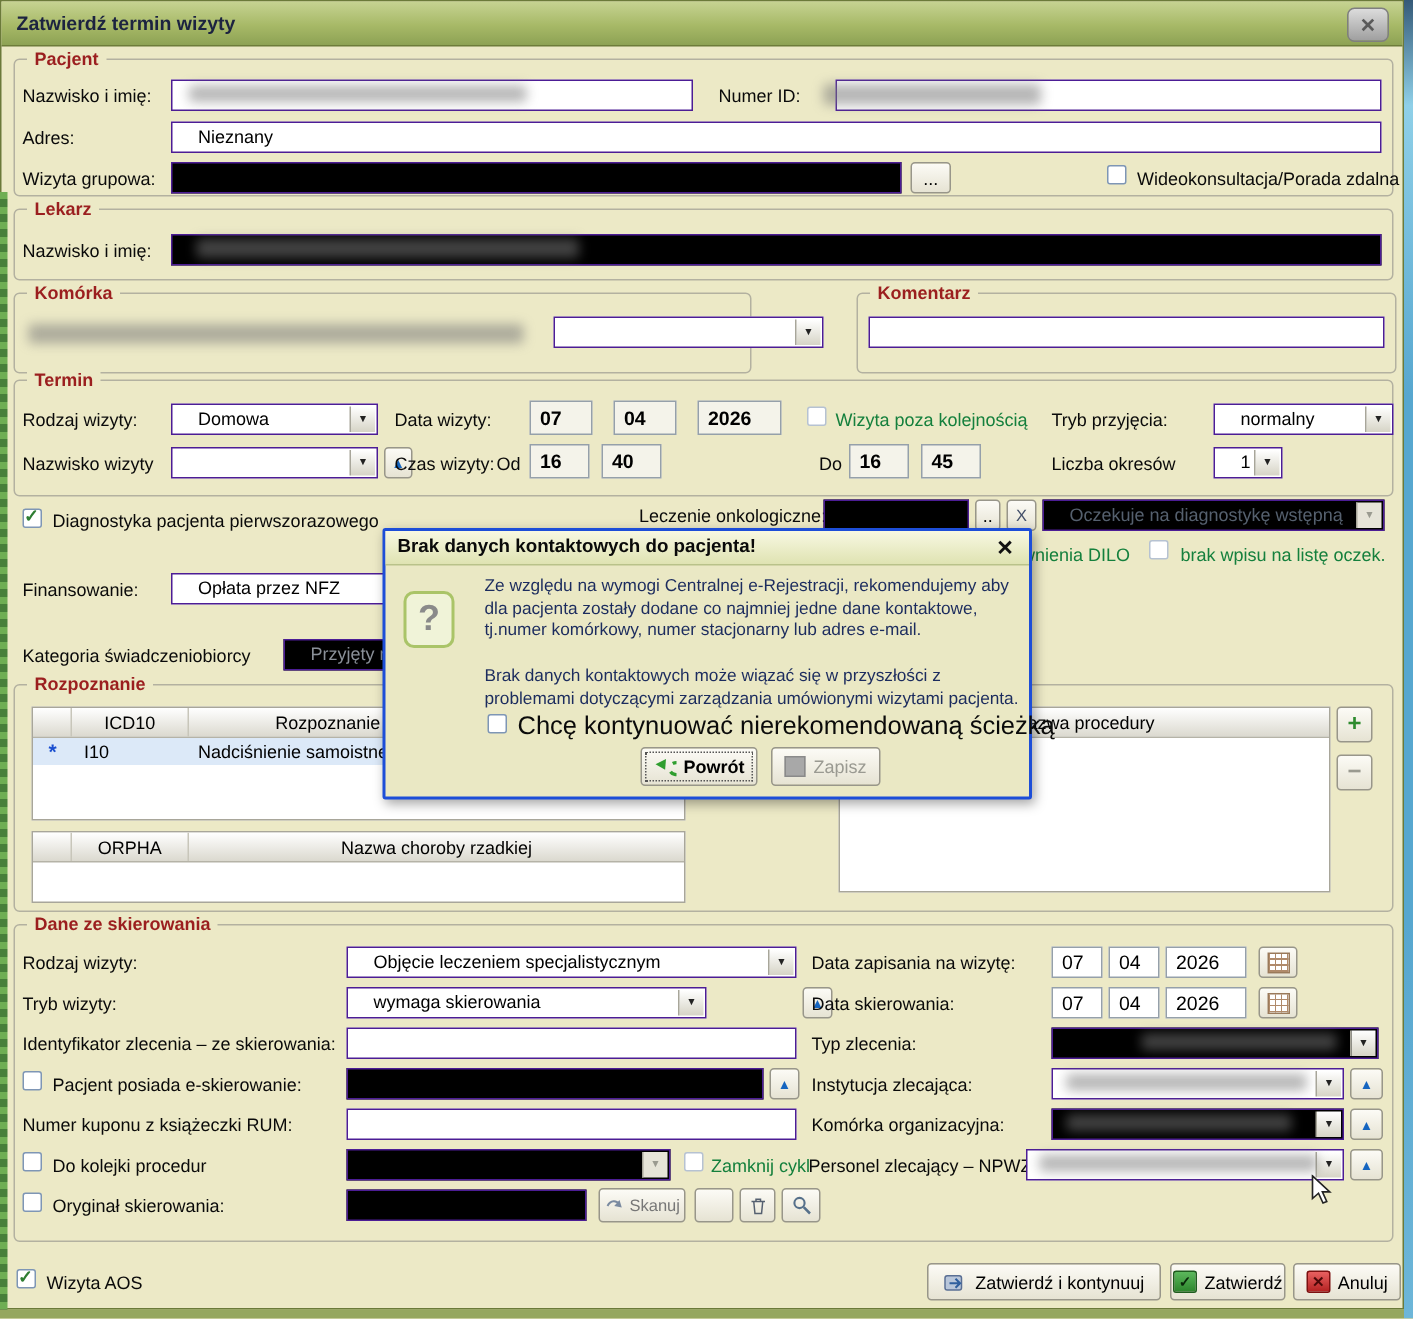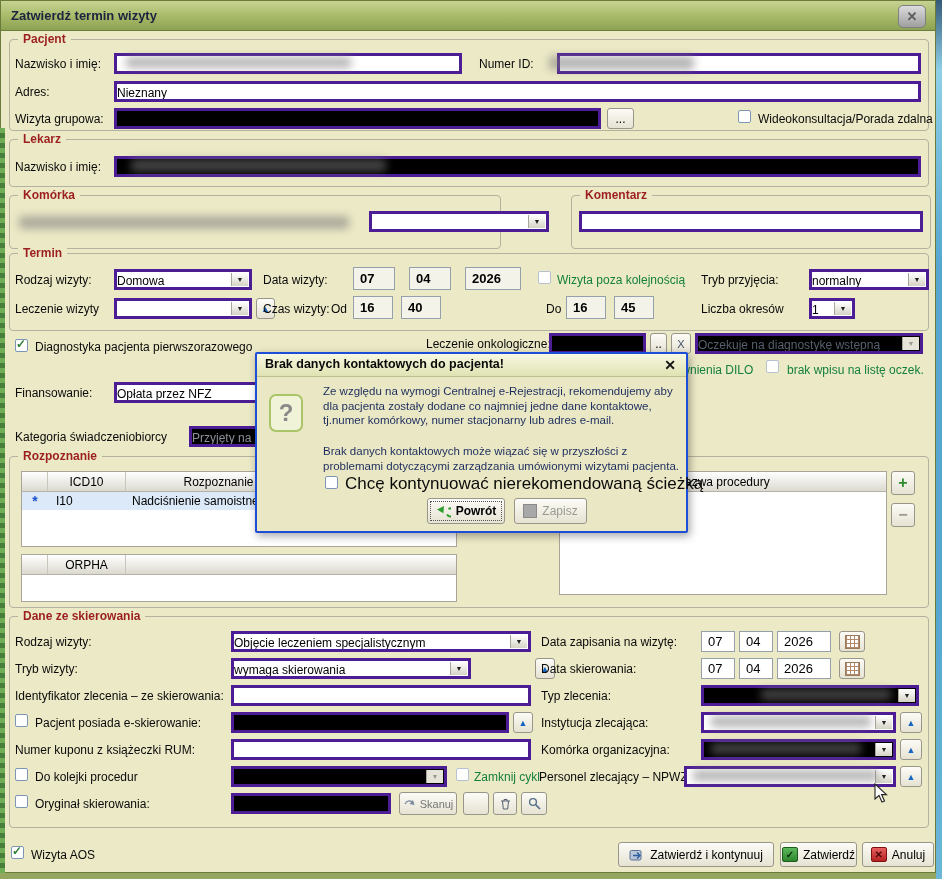--- a/index.html
+++ b/index.html
@@ -11,22 +11,22 @@
             background:linear-gradient(#c6d392,#a7b967 55%,#8da254);border-bottom:1px solid #6d7c39;box-sizing:border-box}
   .title{position:absolute;left:10px;top:7px;font-size:13px;font-weight:bold;color:#1c2340}
   .winclose{position:absolute;right:9px;top:4px;width:26px;height:21px;border-radius:5px;
             background:linear-gradient(#dcdcdc,#9f9f9f);border:1px solid #7f7f7f;
             display:flex;align-items:center;justify-content:center;color:#5a5a5a;font-weight:bold;font-size:13px}
   .fs{position:absolute;border:1px solid #b3b1a0;border-radius:4px;box-sizing:border-box}
   .leg{position:absolute;top:-8px;left:8px;background:#ece9c6;padding:0 5px;
        font-size:12px;font-weight:bold;color:#9b1f1f;white-space:nowrap}
   .lbl{position:absolute;font-size:12px;line-height:14px;white-space:nowrap;color:#0a0a0a}
   .lbl.dis{color:#15803d}
-  .inp{position:absolute;height:21px;background:#fff;border:3px solid #4c1d95;box-sizing:border-box;
-       font-size:12px;line-height:17px;padding:1px 0;white-space:nowrap;overflow:hidden}
+  .inp{position:absolute;height:21px;background:#fff;border:1px solid #4c1d95;box-sizing:border-box;
+       font-size:12px;line-height:17px;padding:1px 17px;white-space:nowrap;overflow:hidden}
   .inp.dis{background:#000000;color:#8a9098}
   .sel{padding-right:19px}
   .dd{position:absolute;right:1px;top:1px;bottom:1px;width:16px;
       background:linear-gradient(#ffffff,#d6d4c6);border-left:1px solid #a8a69a;
       display:flex;align-items:center;justify-content:center;font-size:7px;color:#222}
   .dd.dis{color:#9a9a90;background:#e6e4d8}
   .datebox{position:absolute;height:23px;background:#f4f3ea;border:1px solid #95a0aa;box-sizing:border-box;
            font-size:13px;font-weight:bold;display:flex;align-items:center;padding-left:6px}
   .cb{position:absolute;width:13px;height:13px;background:#fff;border:1px solid #7e96b5;
       box-sizing:border-box;border-radius:2px}
@@ -140,21 +140,21 @@
     </div>
   <div class="cb dis" style="left:537px;top:270px"></div>
   <span class="lbl dis" style="left:556px;top:272px">Wizyta poza kolejnością</span>
   <span class="lbl" style="left:700px;top:272px">Tryb przyjęcia:</span>
   <div class="inp sel" style="left:808px;top:268px;width:120px">
     <span>normalny</span>
     <span class="dd">
         <span>▼</span>
       </span>
   </div>
-  <span class="lbl" style="left:14px;top:301px">Leczenie wizyty</span>
+  <span class="lbl" style="left:14px;top:301px">Nazwisko wizyty</span>
   <div class="inp sel" style="left:113px;top:297px;width:138px">
     <span class="dd">
         <span>▼</span>
       </span>
   </div>
   <div class="btn upbtn" style="left:255px;top:297px;width:19px;height:21px">
       <span>▲</span>
     </div>
   <span class="lbl" style="left:262px;top:301px">Czas wizyty:</span>
   <span class="lbl" style="left:330px;top:301px">Od</span>
@@ -227,20 +227,21 @@
           <span class="star">*</span>
         </div>
       <div class="tdc" style="width:78px;padding-left:8px">I10</div>
       <div class="tdc" style="flex:1;padding-left:6px">Nadciśnienie samoistne (</div>
     </div>
   </div>
   <div class="tbl" style="left:20px;top:553px;width:436px;height:48px">
     <div class="thead">
       <div class="thc" style="width:26px"></div>
       <div class="thc" style="width:78px">ORPHA</div>
+      <div class="thc" style="flex:1;border-right:none">Nazwa choroby rzadkiej</div>
     </div>
   </div>
   <div class="tbl" style="left:558px;top:470px;width:328px;height:124px">
     <div class="thead">
       <div class="thc" style="flex:1;border-right:none">Nazwa procedury</div>
     </div>
   </div>
   <div class="btn" style="left:890px;top:470px;width:24px;height:24px;color:#2e8b2e;font-size:16px;font-weight:bold">
       <span>+</span>
     </div>

